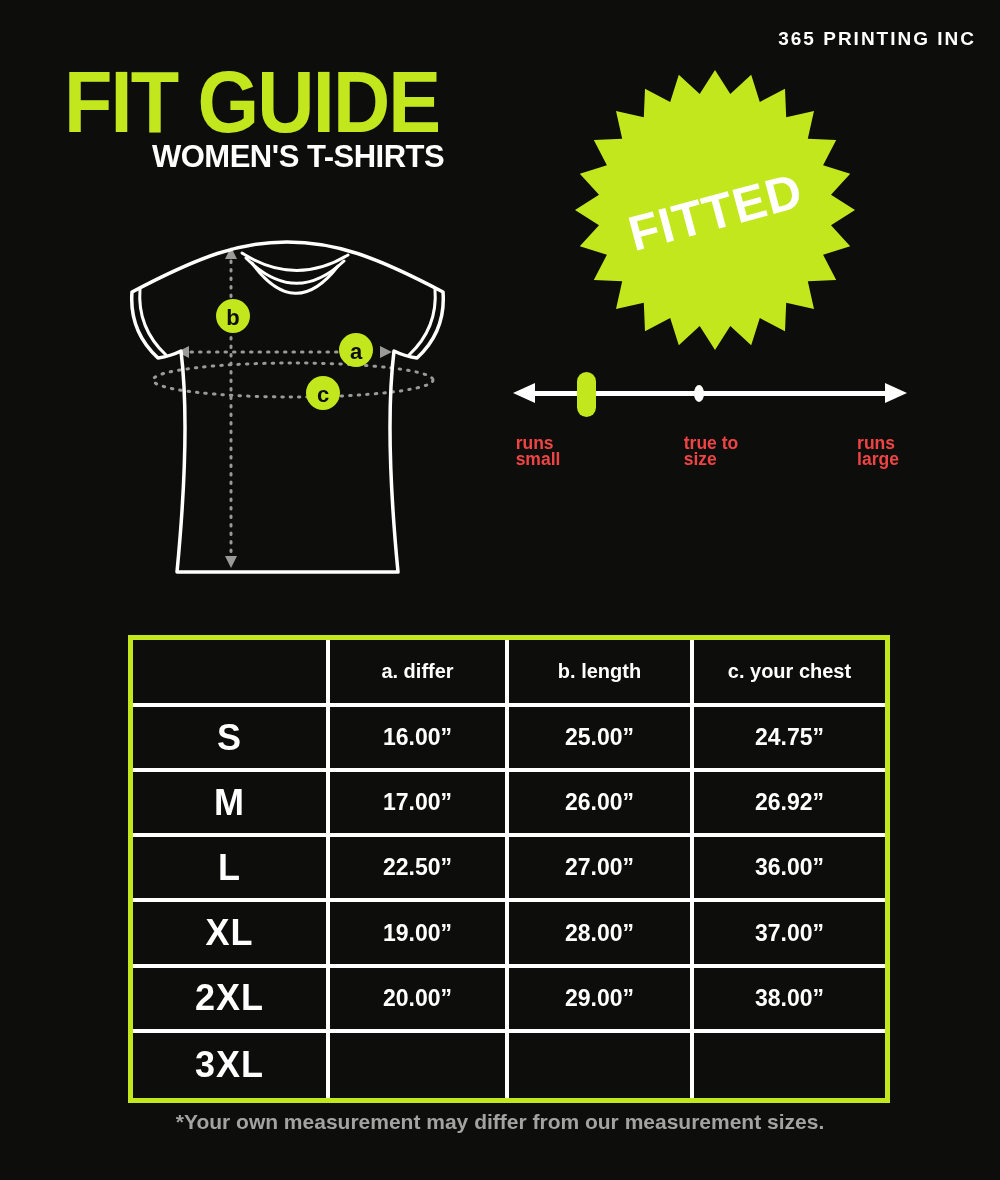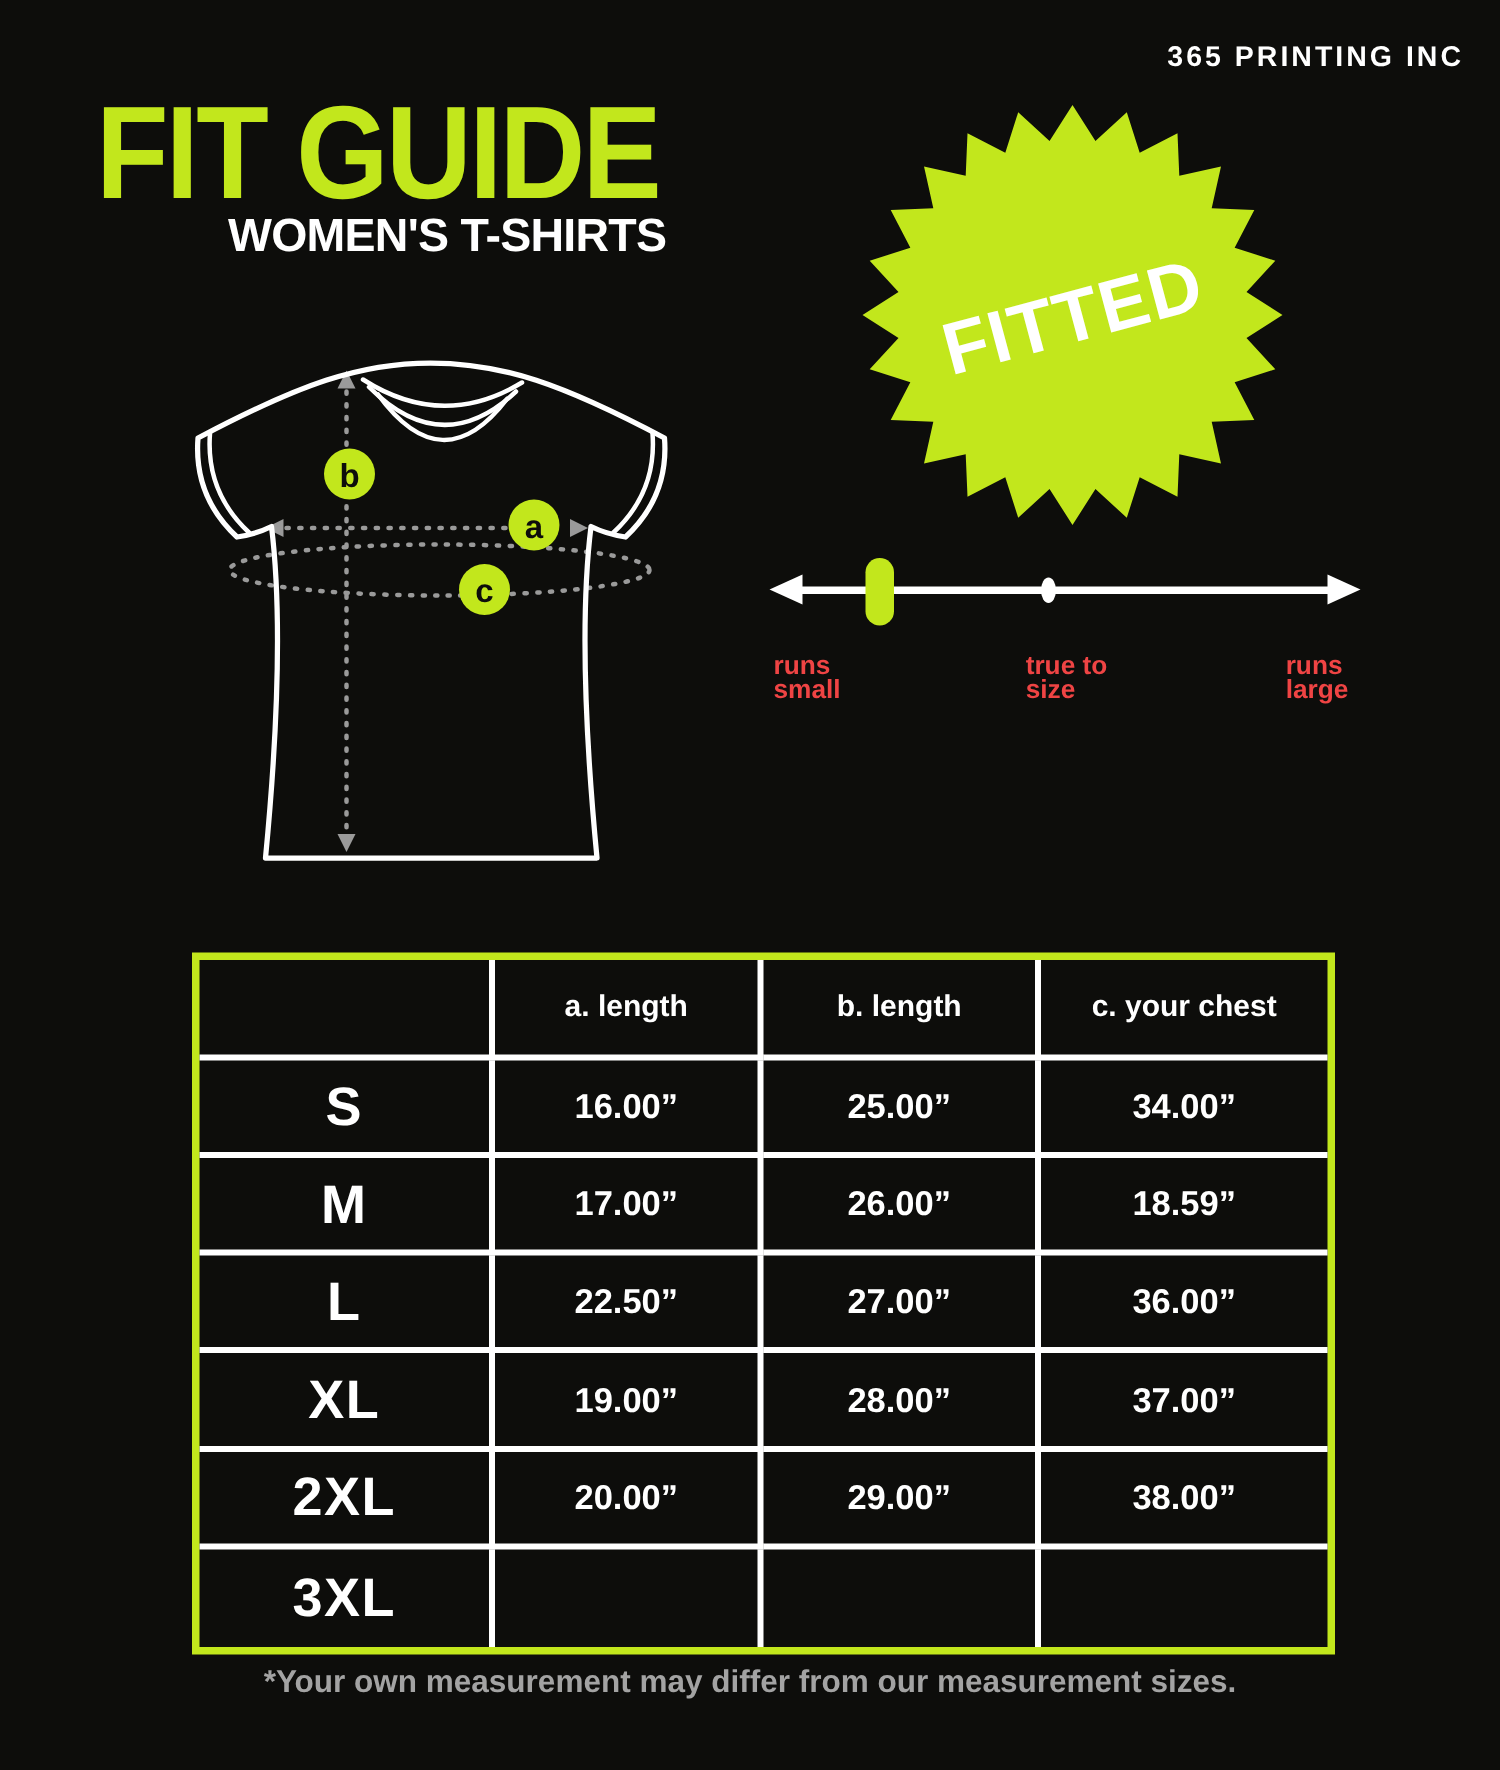--- a/index.html
+++ b/index.html
@@ -131,33 +131,33 @@
       <div>size</div>
     </div>
     <div class="slabel" style="left:383px">
       <div>runs</div>
       <div>large</div>
     </div>
   </div>
 
   <div class="size-table">
     <div class="cell head"></div>
-    <div class="cell head">a. length</div>
+    <div class="cell head">a. differ</div>
     <div class="cell head">b. length</div>
     <div class="cell head last">c. your chest</div>
 
     <div class="cell size">S</div>
     <div class="cell val">16.00”</div>
     <div class="cell val">25.00”</div>
-    <div class="cell val last">34.00”</div>
+    <div class="cell val last">24.75”</div>
 
     <div class="cell size">M</div>
     <div class="cell val">17.00”</div>
     <div class="cell val">26.00”</div>
-    <div class="cell val last">18.59”</div>
+    <div class="cell val last">26.92”</div>
 
     <div class="cell size">L</div>
     <div class="cell val">22.50”</div>
     <div class="cell val">27.00”</div>
     <div class="cell val last">36.00”</div>
 
     <div class="cell size">XL</div>
     <div class="cell val">19.00”</div>
     <div class="cell val">28.00”</div>
     <div class="cell val last">37.00”</div>

